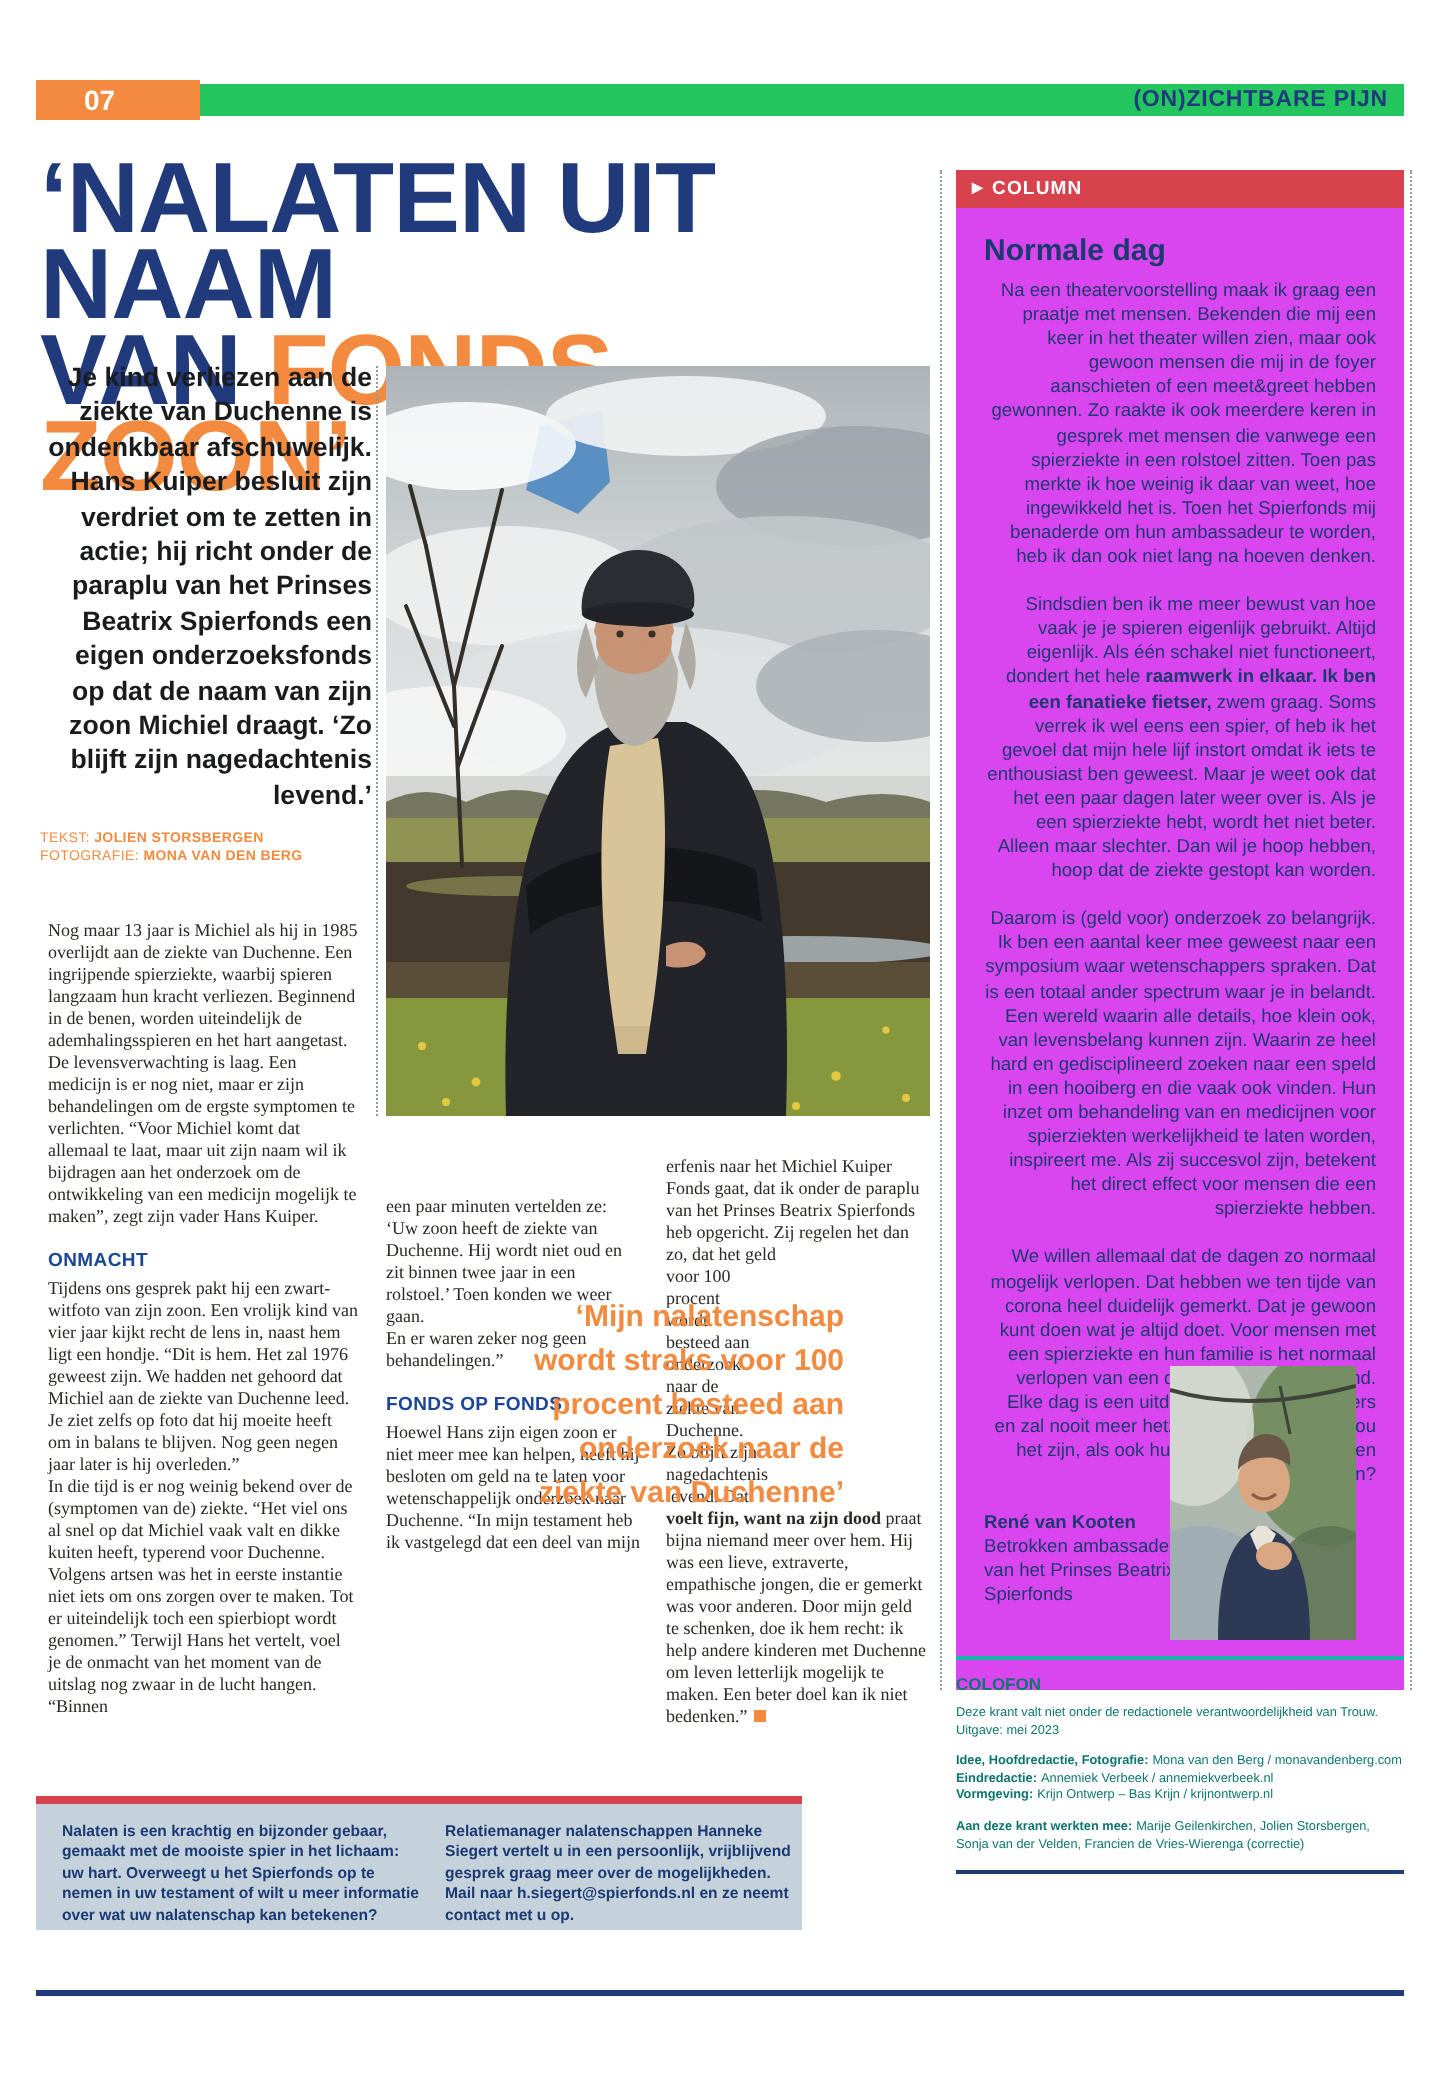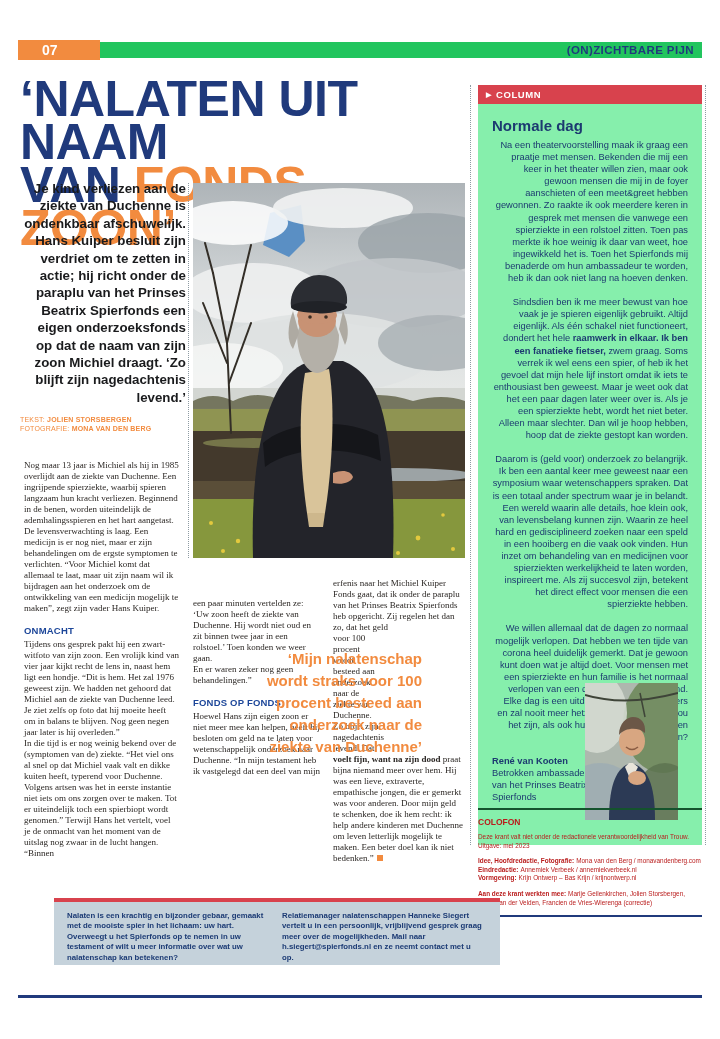--- a/index.html
+++ b/index.html
@@ -39,37 +39,37 @@
   .narrow-right{width:49px;margin-left:auto;}
   .b{font-weight:bold;}
   .endmark{display:inline-block;width:6px;height:6px;background:#f28b3f;margin-left:3px;}
   .pullquote{position:absolute;left:246px;top:648px;width:176px;text-align:right;color:#f28b3f;
              font-weight:bold;font-size:15px;line-height:22px;}
   
   .col-kicker{position:absolute;left:478px;top:85px;width:224px;height:19px;background:#d8424d;
               color:#ffffff;font-weight:bold;font-size:9.5px;line-height:19px;letter-spacing:.6px;
               padding-left:8px;box-sizing:border-box;}
   .col-kicker .tri{display:inline-block;margin-right:4px;font-size:7px;vertical-align:1px;}
-  .col-box{position:absolute;left:478px;top:104px;width:224px;height:741px;background:#86efac;
+  .col-box{position:absolute;left:478px;top:104px;width:224px;height:741px;background:#d946ef;
            box-sizing:border-box;padding:13px 14px;}
   .col-title{font-weight:bold;font-size:15px;color:#1c3a70;margin:0 0 5px 0;}
   .col-box p.cp{margin:0 0 12px 0;font-size:9.3px;line-height:12.1px;color:#1c3a70;text-align:right;}
   .signature{margin-top:4px;font-size:9.3px;line-height:12px;color:#1c3a70;width:105px;}
   .sig-name{font-weight:bold;}
   .col-photo{position:absolute;left:107px;top:579px;width:93px;height:137px;overflow:hidden;}
   
-  .colofon{position:absolute;left:478px;top:808px;width:224px;border-top:2px solid #14532d;
-           border-bottom:2px solid #203a7c;box-sizing:border-box;padding:7px 0 8px 0;color:#b91c1c;}
+  .colofon{position:absolute;left:478px;top:828px;width:224px;border-top:2px solid #14b8a6;
+           border-bottom:2px solid #203a7c;box-sizing:border-box;padding:7px 0 8px 0;color:#0f766e;}
   .colofon-title{font-weight:bold;font-size:8.5px;margin:0 0 6px 0;}
   .colofon-line{font-size:6.4px;line-height:8.6px;}
   .colofon-gap{height:7px;}
   .colofon-line .lbl{font-weight:bold;margin-right:2px;}
   
-  .band{position:absolute;left:18px;top:898px;width:446px;height:67px;background:#c5d2db;
-        border-top:4px solid #d8424d;box-sizing:border-box;display:flex;margin-left:36px;}
+  .band{position:absolute;left:18px;top:898px;width:383px;height:67px;background:#c5d2db;
+        border-top:4px solid #d8424d;box-sizing:border-box;display:flex;}
   .band-block{font-size:7.8px;line-height:10.4px;font-weight:bold;color:#1b3a74;margin-top:9px;}
   .band-left{width:202px;margin-left:13px;}
   .band-right{width:202px;margin-left:13px;}
   .footer-rule{position:absolute;left:18px;top:995px;width:684px;height:3px;background:#203a7c;}
 </style>
 </head>
 <body>
 
 <div class="page">
 

